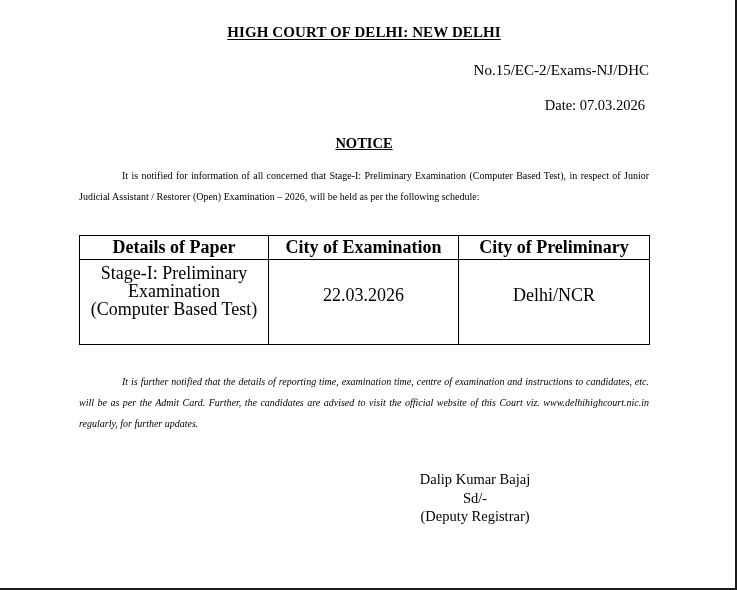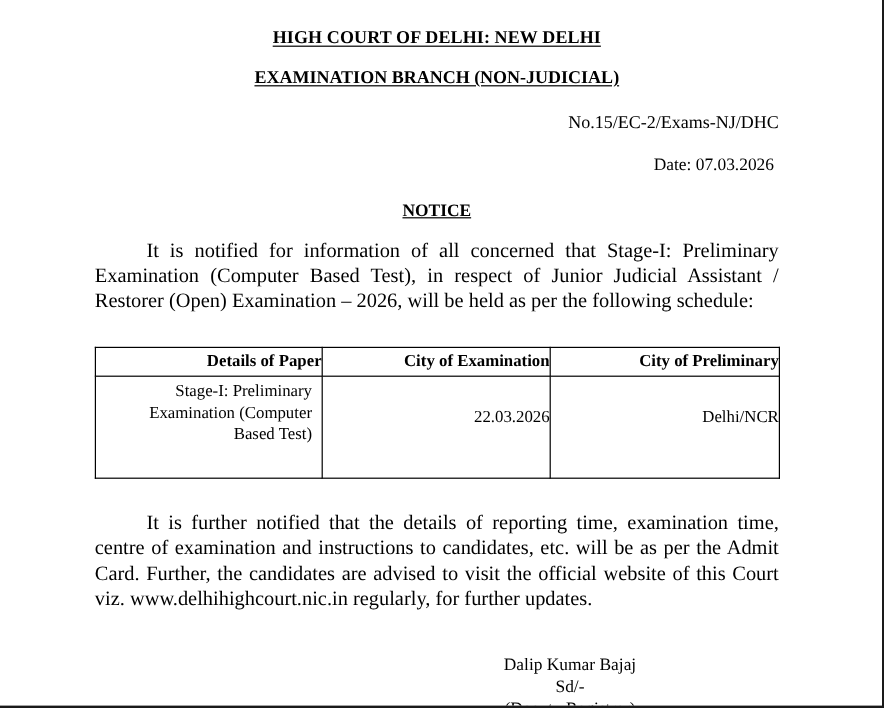--- a/index.html
+++ b/index.html
@@ -73,42 +73,42 @@
     text-align: center;
     font-weight: bold;
     font-size: 14.5px;
     margin: 0;
     padding-top: 17px;
     text-decoration: underline;
   }
 
   
   .body-para {
-    font-size: 17px;
+    font-size: 10px;
     text-align: justify;
     text-justify: inter-word;
     line-height: 21px;
     margin: 0;
     text-indent: 43px;
   }
   .para-one { padding-top: 13px; }
-  .para-two { padding-top: 26px; }
+  .para-two { padding-top: 26px; font-style: italic; }
 
   
   .schedule-wrap { padding-top: 28px; }
   table.schedule {
     border-collapse: collapse;
     width: 570px;
     table-layout: fixed;
   }
   table.schedule th,
   table.schedule td {
     border: 1px solid #000000;
-    font-size: 14px;
-    text-align: right;
+    font-size: 18px;
+    text-align: center;
     padding: 0;
   }
   table.schedule th {
     font-weight: bold;
     height: 23px;
     line-height: 23px;
   }
   table.schedule td {
     height: 58px;
     vertical-align: top;
@@ -139,21 +139,20 @@
   .signature div { white-space: nowrap; }
 </style>
 </head>
 <body>
 
 <div class="page">
   <div class="content">
 
     <h1 class="doc-title"><span class="u">HIGH COURT OF DELHI: NEW DELHI</span></h1>
 
-    <h2 class="doc-subtitle"><span class="u">EXAMINATION BRANCH (NON-JUDICIAL)</span></h2>
 
     <p class="ref-no">No.15/EC-2/Exams-NJ/DHC</p>
 
     <p class="ref-date">Date: 07.03.2026</p>
 
     <h3 class="notice-heading">NOTICE</h3>
 
     <p class="body-para para-one">It is notified for information of all concerned that Stage-I: Preliminary Examination (Computer Based Test), in respect of Junior Judicial Assistant / Restorer (Open) Examination – 2026, will be held as per the following schedule:</p>
 
     <div class="schedule-wrap">

